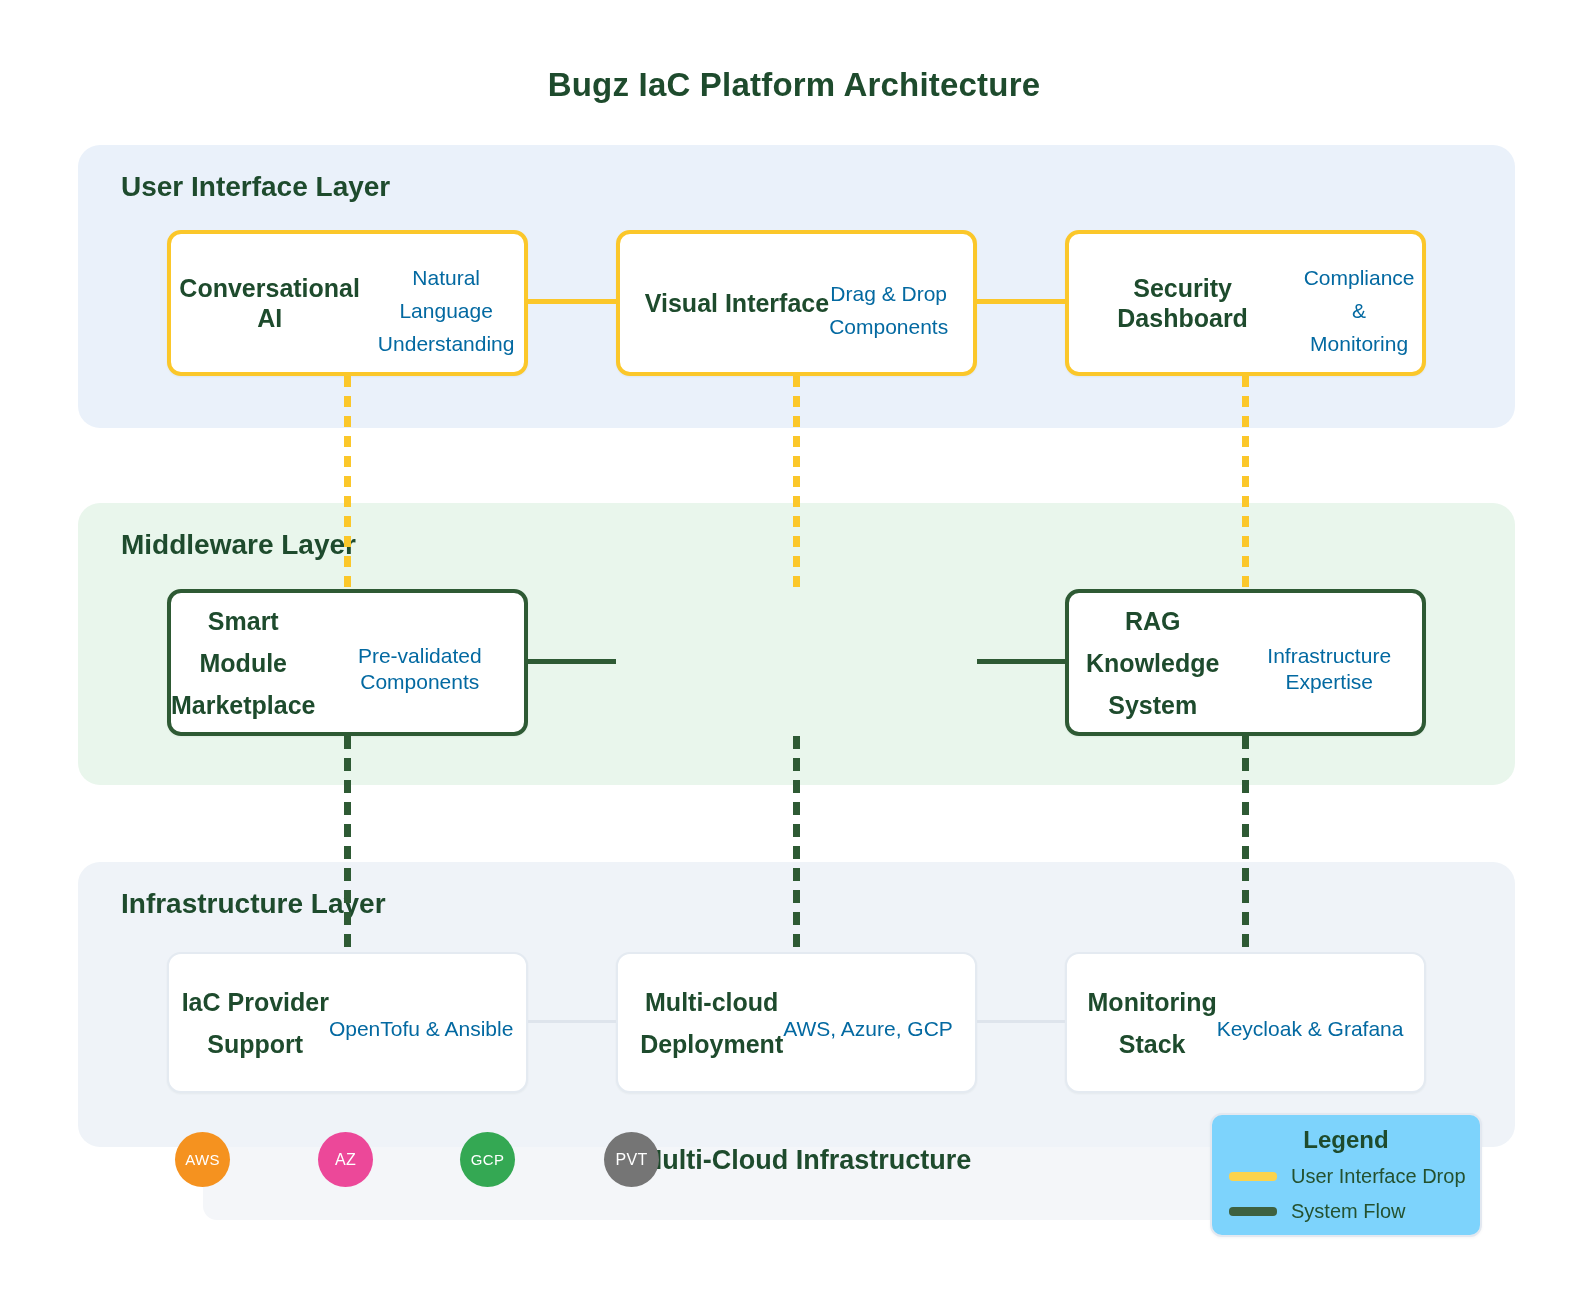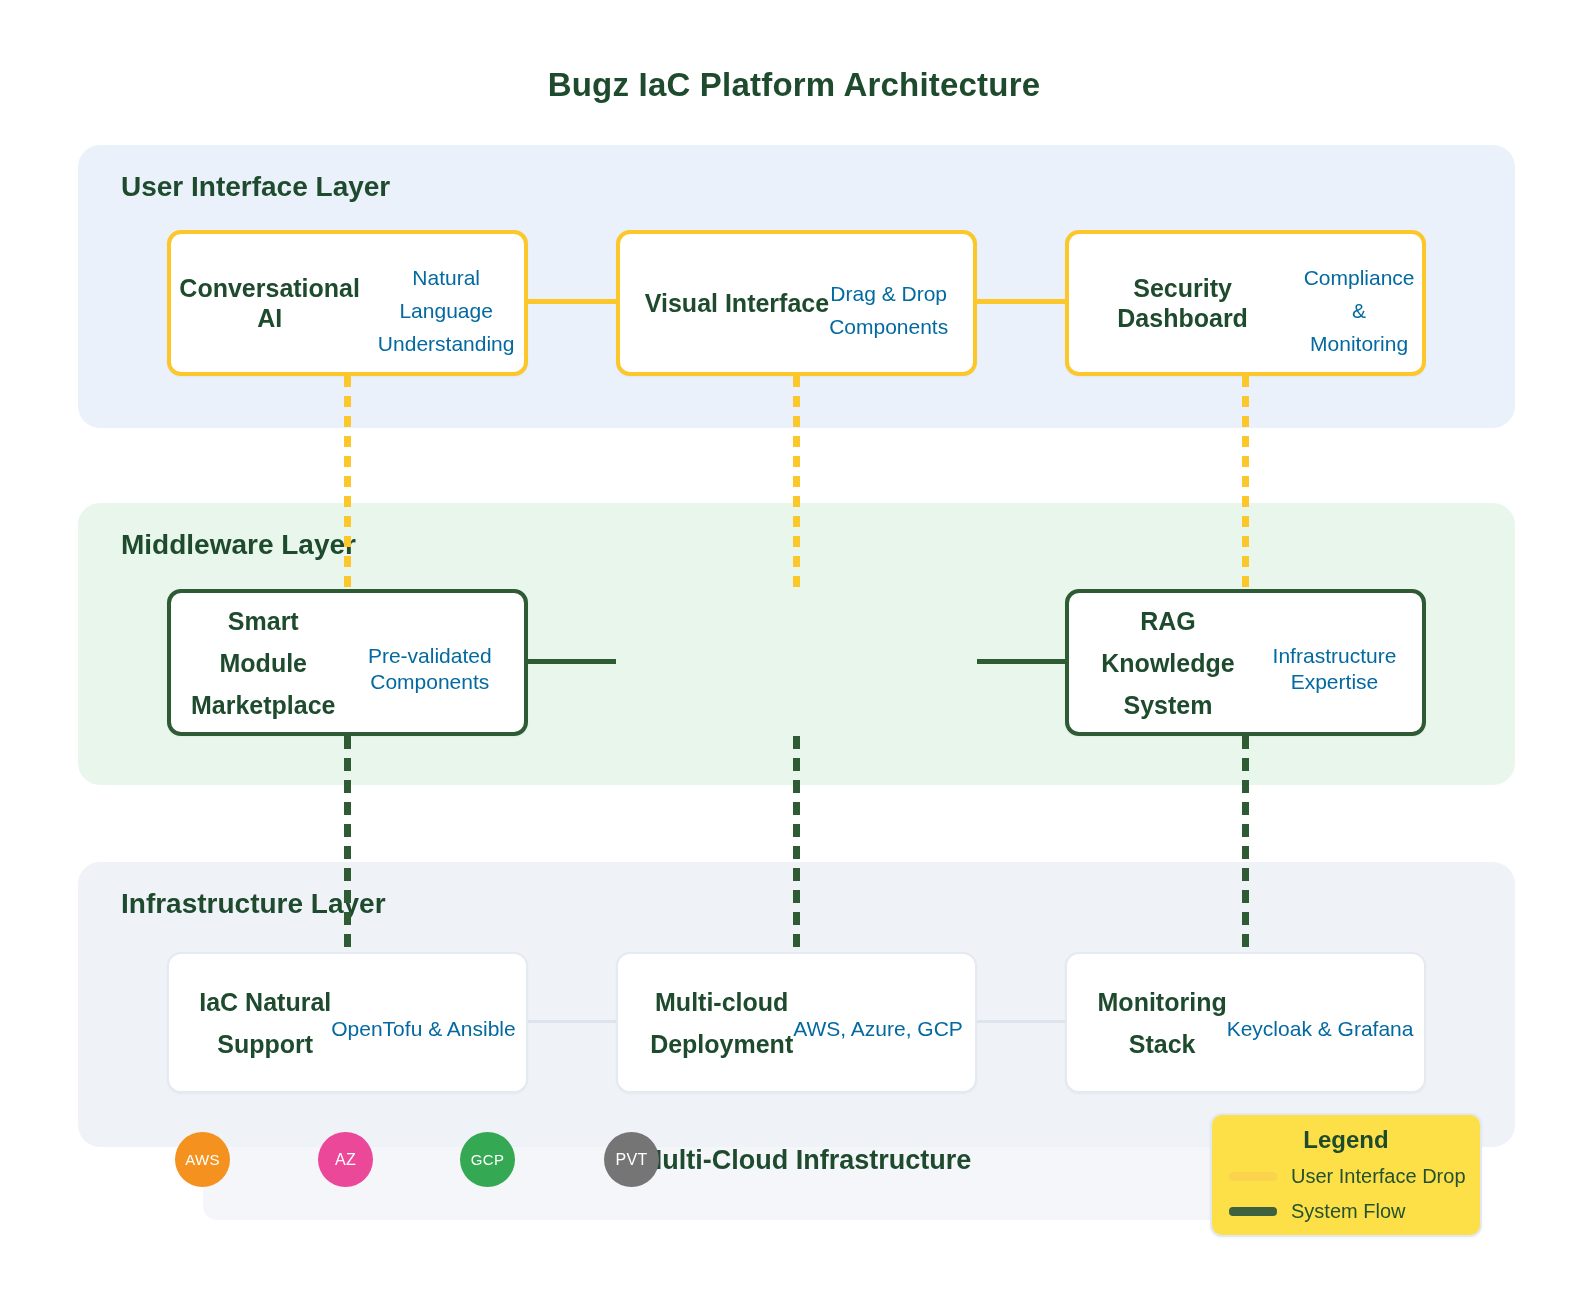--- a/index.html
+++ b/index.html
@@ -19,21 +19,21 @@
   
   .node{
     position:absolute;width:361px;background:#ffffff;border-radius:14px;z-index:2;
     display:flex;flex-direction:row;align-items:center;justify-content:center;
     text-align:center;box-sizing:border-box;box-shadow:0 1px 2px rgba(30,60,40,.05);
   }
   .ui-node{border:4px solid #FBC72A;}
   .mw-node{border:4px solid #2E5A34;}
   .infra-node{border:2px solid #E4EAF1;}
   .node-title{font-size:25px;font-weight:bold;color:#1E4B2D;line-height:30px;white-space:pre-line;}
-  .stacked .node-title{line-height:42px;margin-left:20px;}
+  .stacked .node-title{line-height:42px;}
   .node-subtitle{font-size:21px;color:#0369a1;line-height:33px;white-space:pre-line;margin-top:14px;}
   .stacked .node-subtitle{line-height:26px;margin-top:12px;}
   
   .hline{position:absolute;z-index:2;}
   .hline.yellow{height:5px;background:#FBC72A;}
   .hline.green{height:5px;background:#2E5A34;}
   .hline.gray{height:3px;background:#DEE4EC;}
   .vdash{position:absolute;width:7px;z-index:3;}
   .vdash.yellow{background:repeating-linear-gradient(180deg,#FBC72A 0 11px,transparent 11px 20px);}
   .vdash.green{background:repeating-linear-gradient(180deg,#2E5A34 0 13px,transparent 13px 22px);}
@@ -50,21 +50,21 @@
     position:absolute;top:1132px;width:55px;height:55px;border-radius:50%;z-index:4;
     display:flex;align-items:center;justify-content:center;
     color:#ffffff;font-weight:normal;font-size:15px;letter-spacing:.3px;
   }
   .p-aws{left:175px;background:#F5921F;}
   .p-az{left:318px;background:#ec4899;font-size:16px;}
   .p-gcp{left:460px;background:#34A853;}
   .p-pvt{left:604px;background:#757575;font-size:16px;}
   
   .legend{
-    position:absolute;left:1210px;top:1113px;width:272px;height:124px;background:#fde047;
+    position:absolute;left:1210px;top:1113px;width:272px;height:124px;background:#7dd3fc;
     border:2px solid #E3E8F0;border-radius:12px;z-index:5;box-sizing:border-box;
     box-shadow:0 1px 3px rgba(40,60,80,.05);
   }
   .legend-title{text-align:center;font-size:24px;font-weight:bold;color:#1E4B2D;margin-top:11px;}
   .legend-item{display:flex;align-items:center;gap:14px;margin:9px 0 0 17px;height:26px;}
   .legend-swatch{width:48px;height:9px;border-radius:4px;flex:0 0 auto;}
   .sw-ui{background:#FCD34D;}
   .sw-sys{background:#3E6140;}
   .legend-label{font-size:20px;color:#24512F;}
 </style>
@@ -110,21 +110,21 @@
 Marketplace</div>
     <div class="node-subtitle">Pre-validated Components</div>
   </div>
   <div class="node mw-node stacked" style="left:1065px;top:589px;height:147px;">
     <div class="node-title">RAG Knowledge
 System</div>
     <div class="node-subtitle">Infrastructure Expertise</div>
   </div>
 
   <div class="node infra-node stacked" style="left:167px;top:952px;height:141px;">
-    <div class="node-title">IaC Natural
+    <div class="node-title">IaC Provider
 Support</div>
     <div class="node-subtitle">OpenTofu &amp; Ansible</div>
   </div>
   <div class="node infra-node stacked" style="left:616px;top:952px;height:141px;">
     <div class="node-title">Multi-cloud
 Deployment</div>
     <div class="node-subtitle">AWS, Azure, GCP</div>
   </div>
   <div class="node infra-node stacked" style="left:1065px;top:952px;height:141px;">
     <div class="node-title">Monitoring

